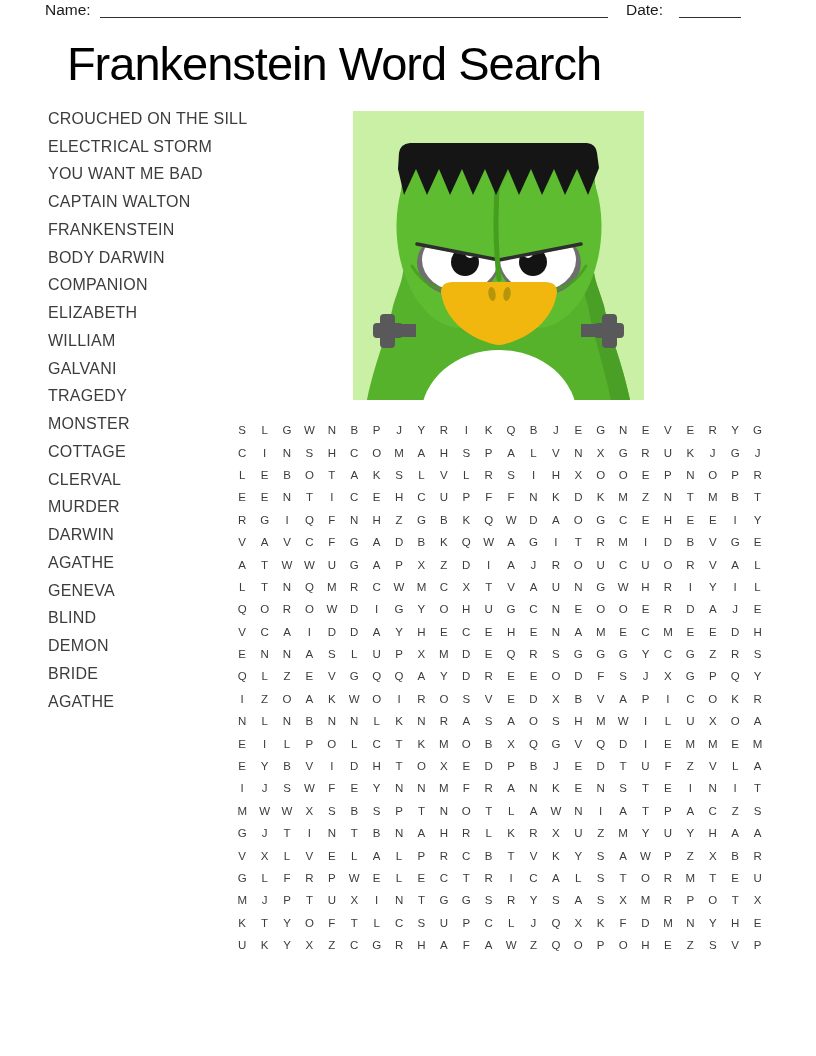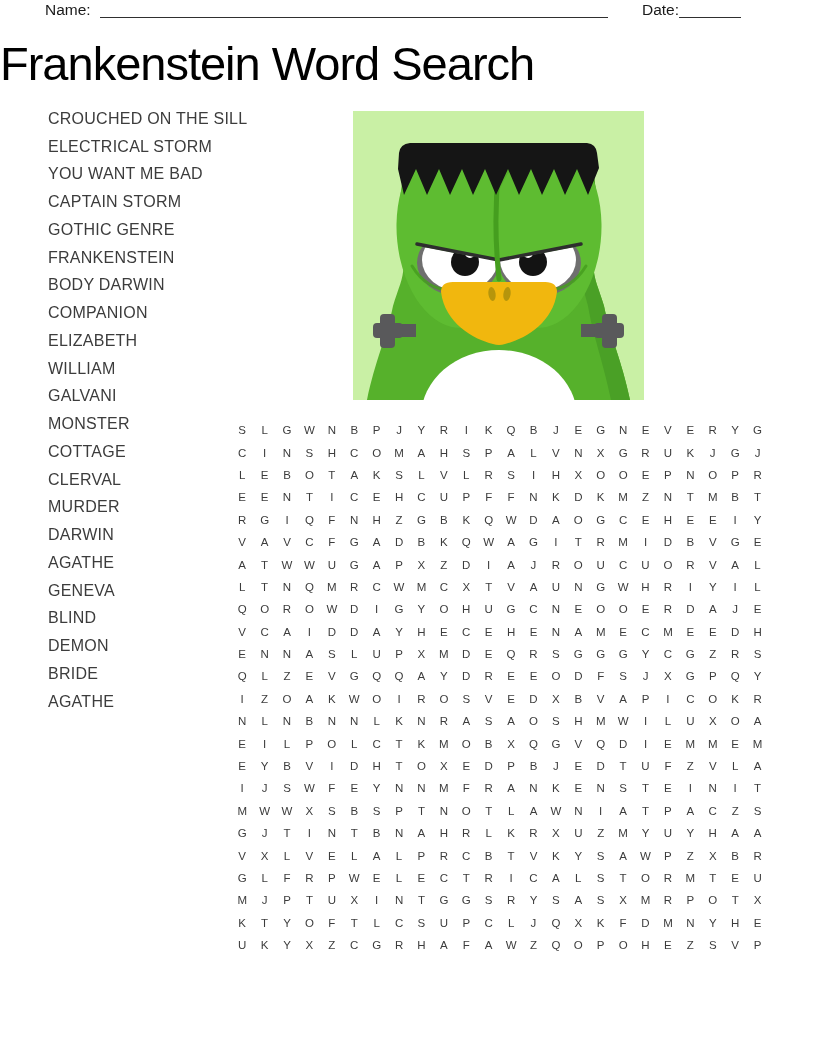--- a/index.html
+++ b/index.html
@@ -8,29 +8,29 @@
     background: #ffffff;
     font-family: "Liberation Sans", sans-serif;
     position: relative;
     overflow: hidden;
   }
   .page { position: absolute; inset: 0; width: 668px; height: 1056px; background: #fff; }
 
   
   .hdr-label { position: absolute; top: 0px; font-size: 15.5px; color: #1a1a1a; line-height: 19px; }
   .name-label { left: 45px; }
-  .date-label { left: 642px; }
+  .date-label { left: 626px; }
   .write-line { position: absolute; top: 2px; height: 15px; border-bottom: 1.5px solid #2f2f2f; }
   .name-line { left: 100px; width: 508px; }
   .date-line { left: 679px; width: 62px; }
 
   
   .title {
     position: absolute; top: 38px; left: 0; width: 100%;
-    font-size: 47px; font-weight: 400;
+    text-align: center; font-size: 47px; font-weight: 400;
     letter-spacing: -1px; color: #000; line-height: 1.1;
   }
 
   
   .words {
     position: absolute; left: 48px; top: 105px;
     margin: 0; padding: 0; list-style: none;
   }
   .word {
     height: 27.75px; display: flex; align-items: center;
@@ -78,28 +78,28 @@
   <div class="write-line name-line"></div>
   <span class="hdr-label date-label">Date:</span>
   <div class="write-line date-line"></div>
 
   <div class="title">Frankenstein Word Search</div>
 
   <ul class="words">
       <li class="word">CROUCHED ON THE SILL</li>
       <li class="word">ELECTRICAL STORM</li>
       <li class="word">YOU WANT ME BAD</li>
-      <li class="word">CAPTAIN STORM</li>
-      <li class="word">GOTHIC GENRE</li>
+      <li class="word">CAPTAIN WALTON</li>
       <li class="word">FRANKENSTEIN</li>
       <li class="word">BODY DARWIN</li>
       <li class="word">COMPANION</li>
       <li class="word">ELIZABETH</li>
       <li class="word">WILLIAM</li>
       <li class="word">GALVANI</li>
+      <li class="word">TRAGEDY</li>
       <li class="word">MONSTER</li>
       <li class="word">COTTAGE</li>
       <li class="word">CLERVAL</li>
       <li class="word">MURDER</li>
       <li class="word">DARWIN</li>
       <li class="word">AGATHE</li>
       <li class="word">GENEVA</li>
       <li class="word">BLIND</li>
       <li class="word">DEMON</li>
       <li class="word">BRIDE</li>

